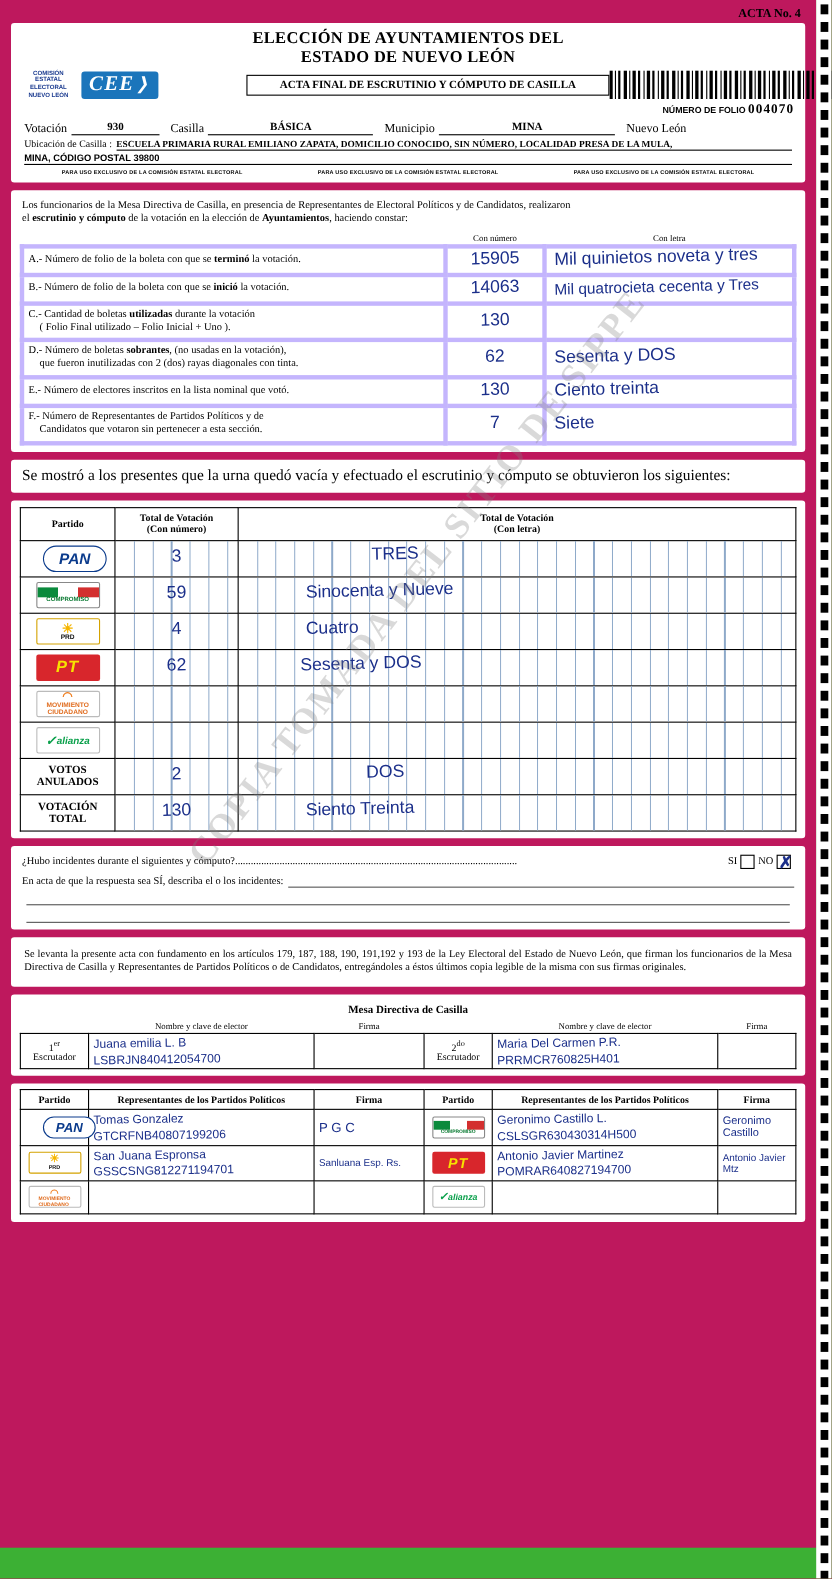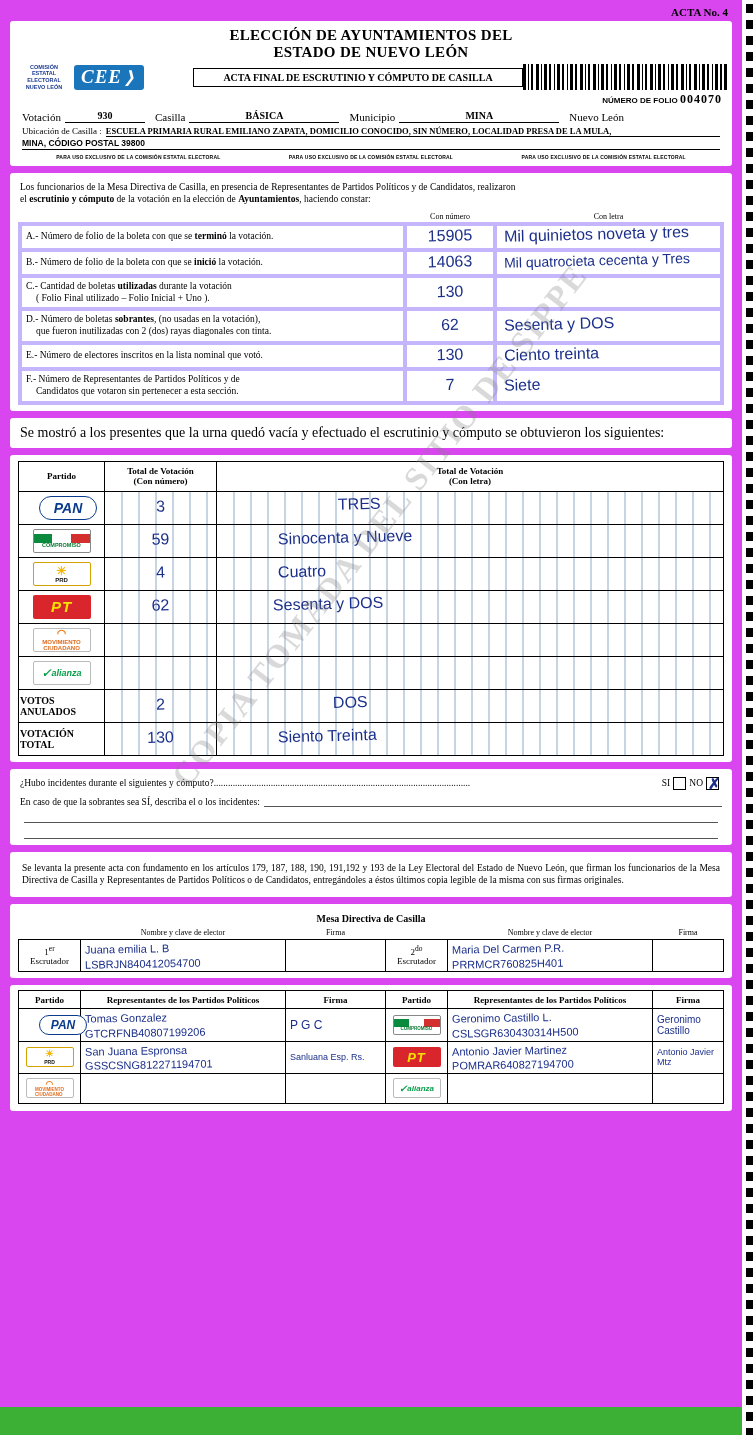--- a/index.html
+++ b/index.html
@@ -14,21 +14,21 @@
   
   .perf {
     position:absolute; top:0; right:0; width:14px; height:1435px;
     background:#ffffff;
   }
   .perf .dot {
     position:absolute; right:3px; width:7px; height:9px; background:#000;
   }
   .page {
     position:absolute; left:0; top:0; width:742px; height:1407px;
-    background:#d946ef;
+    background:#be185d;
     padding:6px 10px 0 10px;
   }
   .white { background:#fff; border-radius:3px; }
   .sec { margin-bottom:7px; padding:6px 8px; }
 
   
   .acta-no {
     text-align:right; color:#000; font-weight:bold; font-size:11px;
     font-family:"Liberation Serif", serif; margin:0 4px 3px 0;
   }
@@ -46,21 +46,21 @@
   }
   .cee-logo {
     margin-left:4px; background:#1b75bb; color:#fff; font-weight:bold;
     font-family:"Liberation Serif", serif; font-size:19px; font-style:italic;
     padding:1px 7px 2px 7px; border-radius:3px; letter-spacing:1px;
     display:flex; align-items:center;
   }
   .cee-logo .swirl { font-size:15px; margin-left:1px; }
   .acta-final {
     border:1.2px solid #000; padding:3px 6px; font-size:10px; font-weight:bold;
-    font-family:"Liberation Serif", serif; text-align:center; flex:0 0 330px;
+    font-family:"Liberation Serif", serif; text-align:center; flex:0 0 330px;margin-left:31px;
   }
   .barcode { flex:1; display:flex; align-items:center; justify-content:flex-end; height:26px; }
   .barcode svg { display:block; }
   .folio {
     text-align:right; font-size:8px; font-weight:bold; margin-top:1px; padding-right:2px;
   }
   .folio .num { font-size:12px; font-family:"Liberation Serif", serif; letter-spacing:1px; }
 
   .seccion-row {
     display:flex; align-items:flex-end; font-size:11px;
@@ -106,21 +106,21 @@
   table.res td { border:1px solid #000; height:33px; }
   .res-h { text-align:center; font-weight:bold; font-size:9px; font-family:"Liberation Serif", serif; height:30px !important; line-height:1.2; }
   .c-party { width:86px; text-align:center; }
   .c-num { width:112px; }
   .c-let { }
   .ruled {
     background-image:repeating-linear-gradient(to right, transparent 0 16px, #8ea9c9 16px 17px);
     position:relative;
   }
   .ruled .hw { position:relative; z-index:2; }
-  .lbl-bold { text-align:left; font-weight:bold; font-size:10px; font-family:"Liberation Serif", serif; line-height:1.1; }
+  .lbl-bold { text-align:center; font-weight:bold; font-size:10px; font-family:"Liberation Serif", serif; line-height:1.1; }
 
   
   .plogo { width:58px; height:24px; margin:0 auto; border-radius:2px; display:flex; align-items:center; justify-content:center; font-weight:bold; overflow:hidden; position:relative; }
   .pan { background:#fff; border:1.5px solid #0b3b8c; color:#0b3b8c; font-size:14px; font-style:italic; border-radius:12px;margin-left:19px; }
   .pri { background:#fff; border:1px solid #888; color:#0a7a32; font-size:7px; flex-direction:column; line-height:1; }
   .pri .bar { width:100%; height:9px; background:linear-gradient(to right,#0a8a3c 33%,#fff 33% 66%,#d32f2f 66%); }
   .pri .t { font-size:5.5px; color:#0a7a32; font-weight:bold; }
   .prd { background:#fff; border:1px solid #d4a200; color:#111; font-size:7px; flex-direction:column; }
   .prd .sun { color:#f5b500; font-size:12px; line-height:1; }
   .prd .t { font-size:6px; font-weight:bold; color:#111; }
@@ -270,21 +270,21 @@
 
     <div class="exclus">
       <span>PARA USO EXCLUSIVO DE LA COMISIÓN ESTATAL ELECTORAL</span>
       <span>PARA USO EXCLUSIVO DE LA COMISIÓN ESTATAL ELECTORAL</span>
       <span>PARA USO EXCLUSIVO DE LA COMISIÓN ESTATAL ELECTORAL</span>
     </div>
   </div>
 
   <div class="white sec">
     <div class="intro">
-      <span>Los funcionarios de la Mesa Directiva de Casilla, en presencia de Representantes de Partidos Políticos  y de Candidatos, realizaron</span><br>
+      <span>Los funcionarios de la Mesa Directiva de Casilla, en presencia de Representantes de Electoral Políticos  y de Candidatos, realizaron</span><br>
       <span>el </span><b>escrutinio y cómputo</b><span> de la votación en la elección de </span><b>Ayuntamientos</b><span>, haciendo constar:</span>
     </div>
 
     <table class="grid">
       <tbody>
           <tr>
         <td class="colhead"></td>
         <td class="colhead num-col">Con número</td>
         <td class="colhead let-col">Con letra</td>
       </tr>
@@ -502,21 +502,21 @@
       <span>¿Hubo incidentes durante el siguientes y cómputo?</span>
       <span class="dots">............................................................................................................</span>
       <span>SI</span>
       <span class="chk"></span>
       <span>NO</span>
       <span class="chk">
           <span class="x">✗</span>
         </span>
     </div>
     <div class="inc-caso">
-      <span>En caso de que la sobrantes sea SÍ, describa el o los incidentes:</span>
+      <span>En acta de que la respuesta sea SÍ, describa el o los incidentes:</span>
       <span class="ln"></span>
     </div>
     <div class="inc-line"></div>
     <div class="inc-line"></div>
   </div>
 
   <div class="white sec">
     <div class="levanta">Se levanta la presente acta con fundamento en los artículos 179, 187, 188, 190, 191,192 y 193 de la Ley Electoral del Estado de Nuevo León, que firman los funcionarios de la Mesa Directiva de Casilla y Representantes de  Partidos Políticos o de Candidatos, entregándoles a éstos últimos copia legible de la misma con sus firmas originales.</div>
   </div>
 

